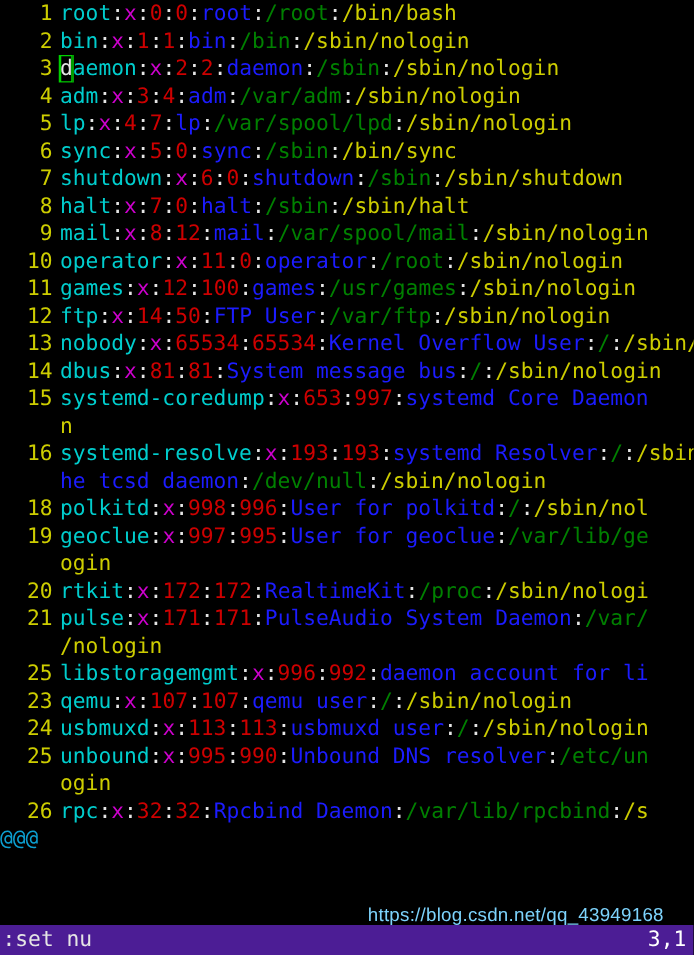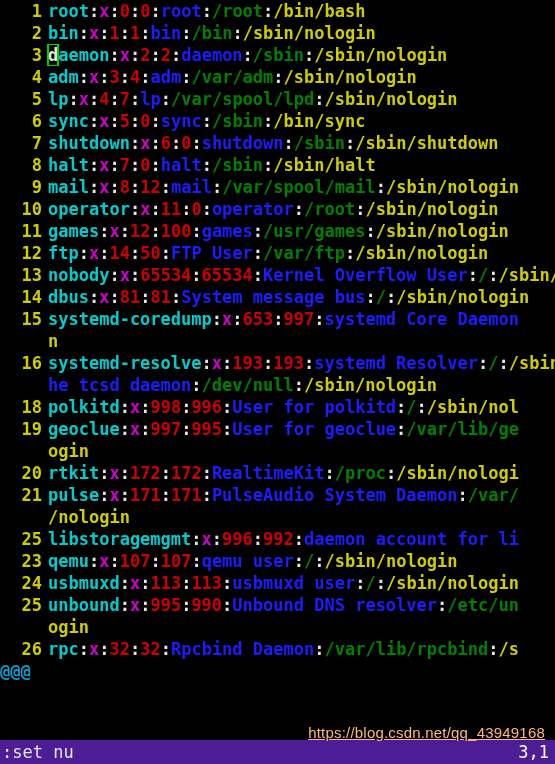--- a/index.html
+++ b/index.html
@@ -24,21 +24,20 @@
     background: #000000;
     overflow: hidden;
   }
   #buffer {
     position: absolute;
     left: 0;
     top: 0;
     width: 555px;
     height: 720px;
     overflow: hidden;
-    font-weight: bold;
   }
   .row {
     display: block;
     height: 22px;
     line-height: 22px;
     white-space: pre;
     overflow: hidden;
   }
   .gutter {
     display: inline-block;
@@ -94,29 +93,28 @@
     color: #e5e5e5;
   }
   #status-pos {
     position: absolute;
     right: 6px;
     top: 0;
     color: #ffffff;
   }
   #watermark {
     position: absolute;
-    right: 10px;
+    right: 24px;
     bottom: 20px;
-    color: #fdba74;
+    color: #7dd3fc;
     font-family: "Liberation Sans", sans-serif;
     font-size: 15px;
     letter-spacing: 0.2px;
     white-space: pre;
     pointer-events: none;
-    text-decoration: underline;
   }
 </style>
 </head>
 <body>
 
 <div id="terminal">
 
   <div id="buffer">
       <div class="row"><span class="gutter">1</span><span class="content"><span class="user">root</span><span class="sep">:</span><span class="pw">x</span><span class="sep">:</span><span class="uid">0</span><span class="sep">:</span><span class="gid">0</span><span class="sep">:</span><span class="cmt">root</span><span class="sep">:</span><span class="home">/root</span><span class="sep">:</span><span class="shell">/bin/bash</span></span></div>
       <div class="row"><span class="gutter">2</span><span class="content"><span class="user">bin</span><span class="sep">:</span><span class="pw">x</span><span class="sep">:</span><span class="uid">1</span><span class="sep">:</span><span class="gid">1</span><span class="sep">:</span><span class="cmt">bin</span><span class="sep">:</span><span class="home">/bin</span><span class="sep">:</span><span class="shell">/sbin/nologin</span></span></div>

